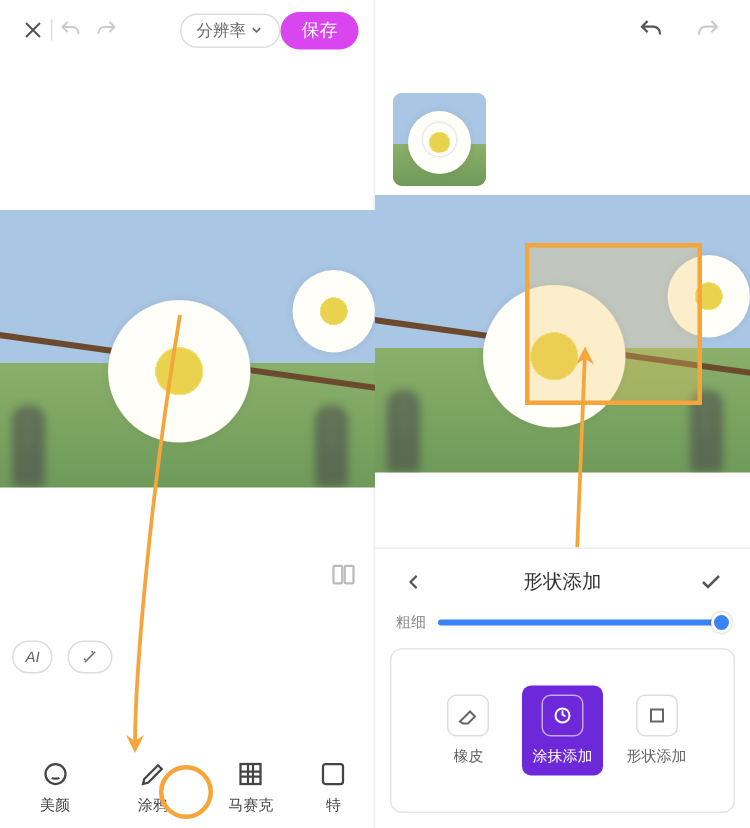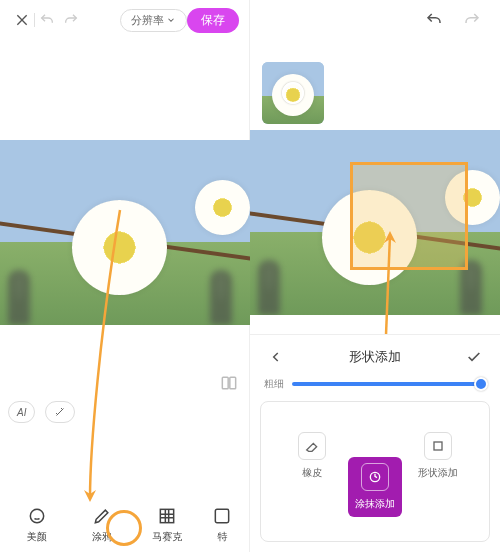--- a/index.html
+++ b/index.html
@@ -86,21 +86,21 @@
     border-radius:50%;
   }
   .blur-person{position:absolute;bottom:0;width:22px;height:55px;background:radial-gradient(ellipse at 50% 30%, #555 0 25%, transparent 26%), linear-gradient(#4a4a4a,#4a4a4a);filter:blur(3px);opacity:.6;border-radius:10px 10px 4px 4px;}
 
   
   .compare-ico {
     position:absolute; right:8px; top: 373px;
     width:22px;height:22px;color:#bbb;
   }
   .ai-row {
-    position:absolute; left:8px; top: 401px;
+    position:absolute; left:8px; top: 427px;
     display:flex; gap:10px;font-style:italic;
   }
   .ai-chip{
     border:1px solid #ddd;border-radius:14px;
     padding:4px 8px;font-size:10px;color:#666;
     display:flex;align-items:center;justify-content:center;
     min-width:26px;height:22px;
   }
   .toolrow {
     position:absolute; bottom:8px; left:0; width:100%;
@@ -177,21 +177,21 @@
   .mode-row{
     display:flex;gap:8px;justify-content:center;
     border:1px solid #e5e5e5;border-radius:8px;padding:24px;
   }
   .mode{
     width:62px;display:flex;flex-direction:column;align-items:center;gap:6px;
     padding:6px 2px;border-radius:6px;
   }
   .mode svg{width:16px;height:16px;}
   .mode-label{font-size:10px;color:#666;}
-  .mode-active{background:#a21caf;color:#fff;margin-top:31px;}
+  .mode-active{background:#6d28d9;color:#fff;}
   .mode-active .mode-label{color:#fff;}
   .mode-icon-box{width:28px;height:28px;border:1px solid #ddd;border-radius:6px;display:flex;align-items:center;justify-content:center;}
   .mode-active .mode-icon-box{border-color:rgba(255,255,255,.6);}
 </style>
 </head>
 <body>
 
 <div class="split">
 
   <div class="pane pane-left">

